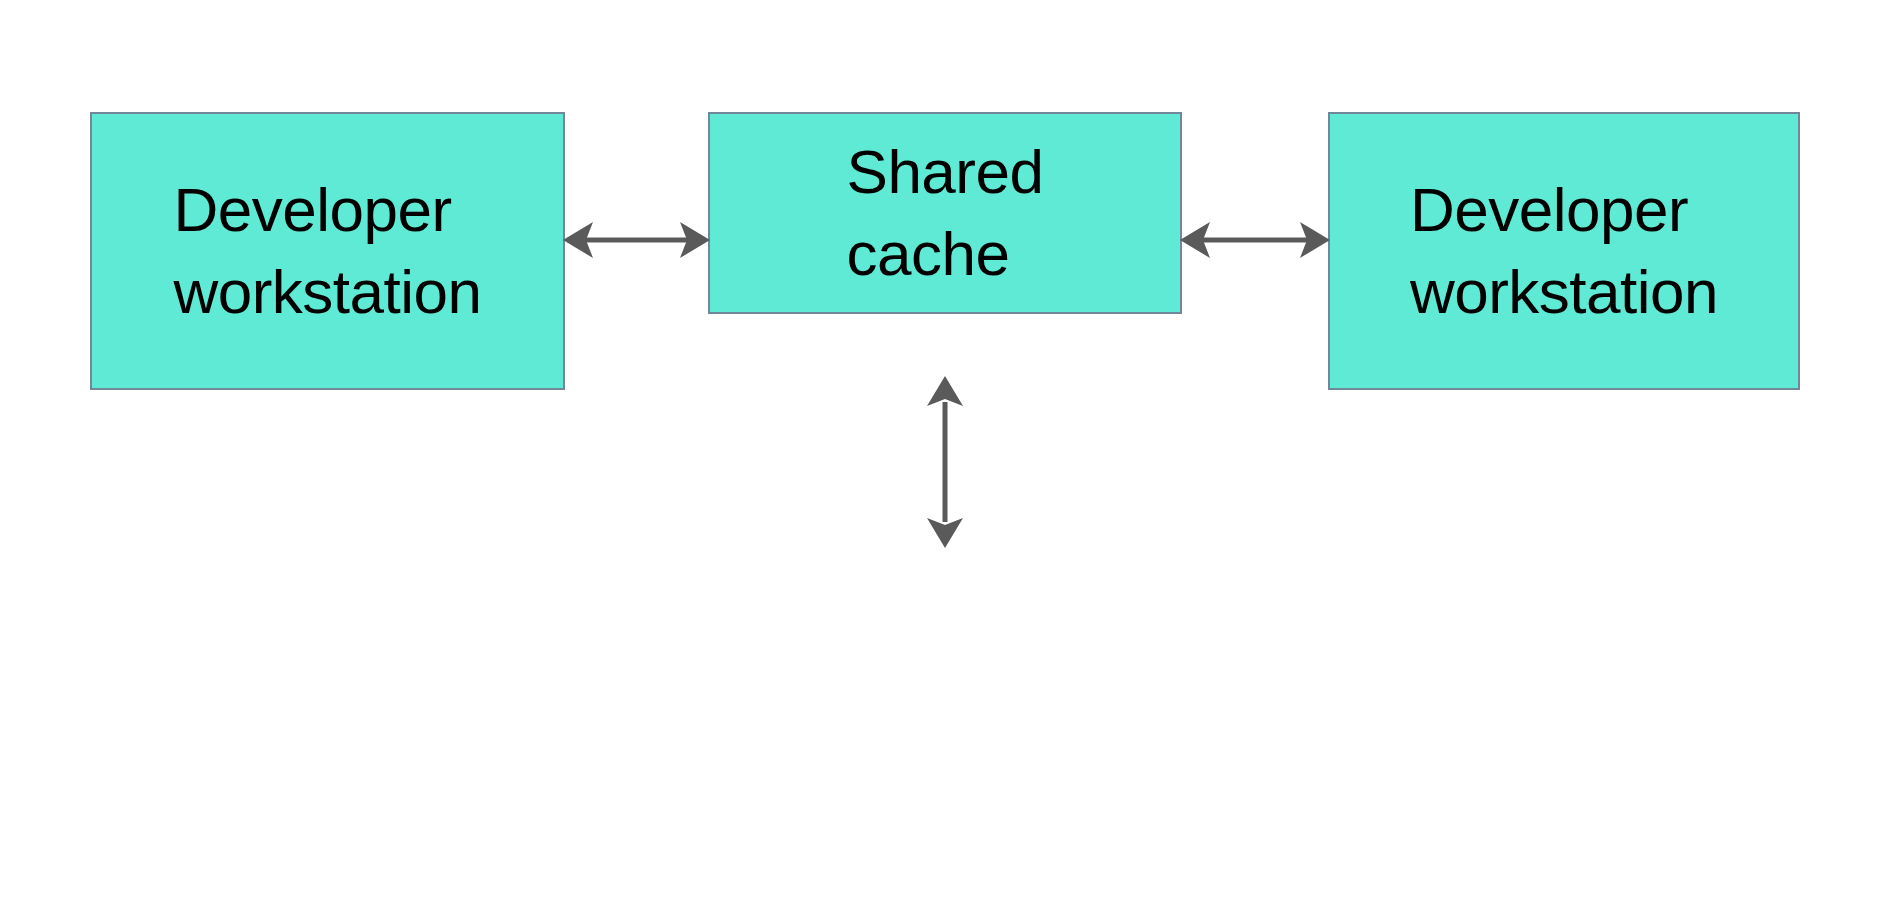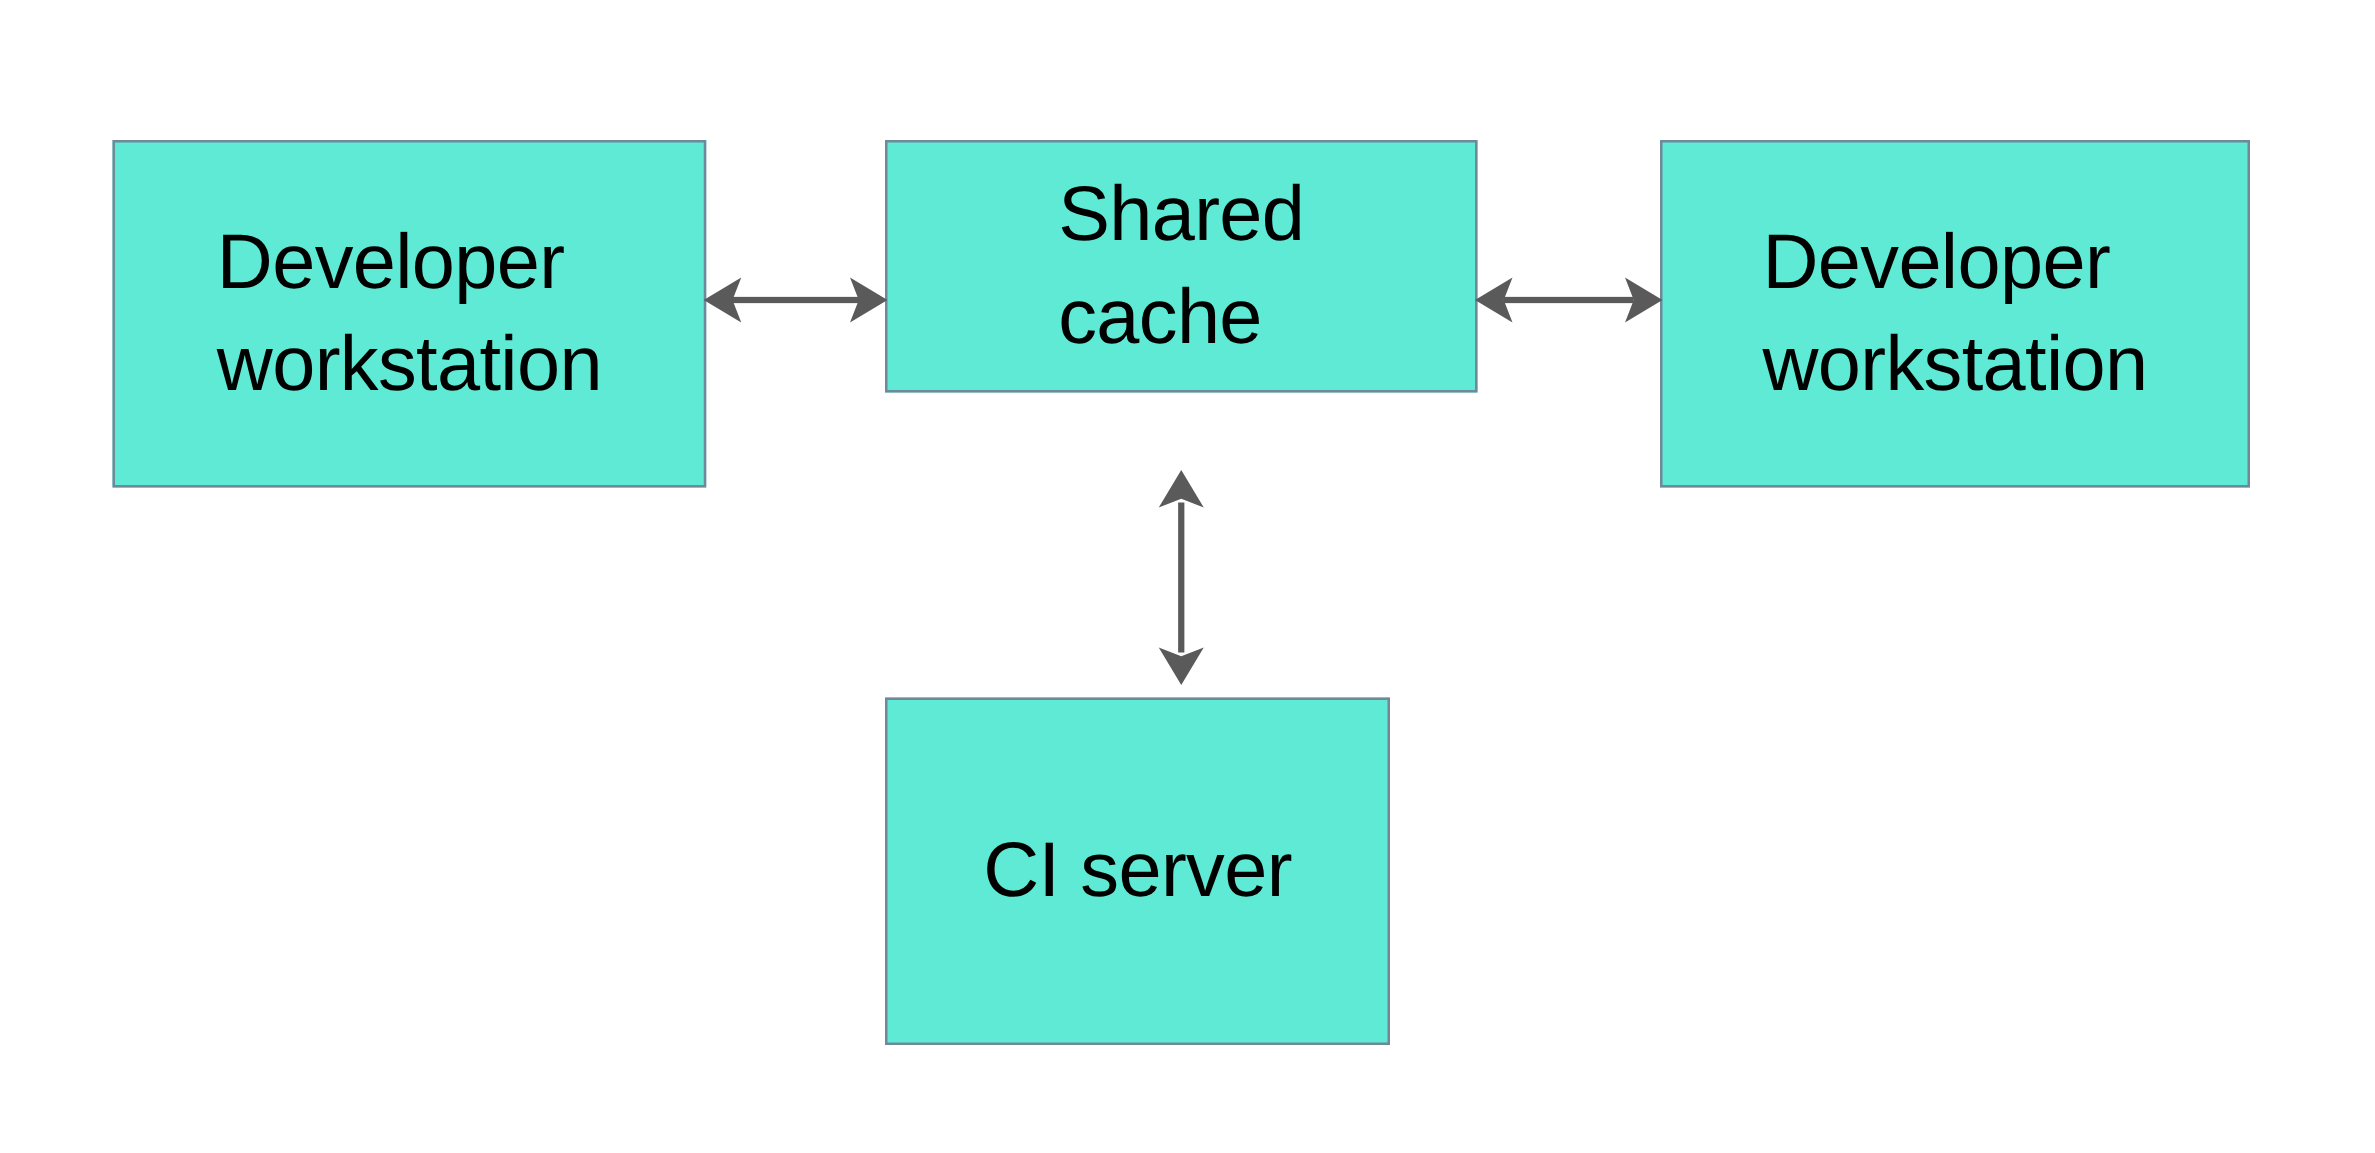--- a/index.html
+++ b/index.html
@@ -64,23 +64,20 @@
   <div class="node" id="node-cache">
     <span class="node-label">Shared
 cache</span>
   </div>
 
   <div class="node" id="node-dev-right">
     <span class="node-label">Developer
 workstation</span>
   </div>
 
-  <div class="node" id="node-ci">
-    <span class="node-label">CI server</span>
-  </div>
 
   <svg class="edge" id="edge-left-cache" viewBox="0 0 147 70">
     <g fill="#5a5a5a" stroke="none">
       <rect x="22" y="32.5" width="103" height="5"></rect>
       <path d="M 0 35 L 30 17 L 23 35 L 30 53 Z"></path>
       <path d="M 147 35 L 117 17 L 124 35 L 117 53 Z"></path>
     </g>
   </svg>
 
   <svg class="edge" id="edge-cache-right" viewBox="0 0 150 70">

